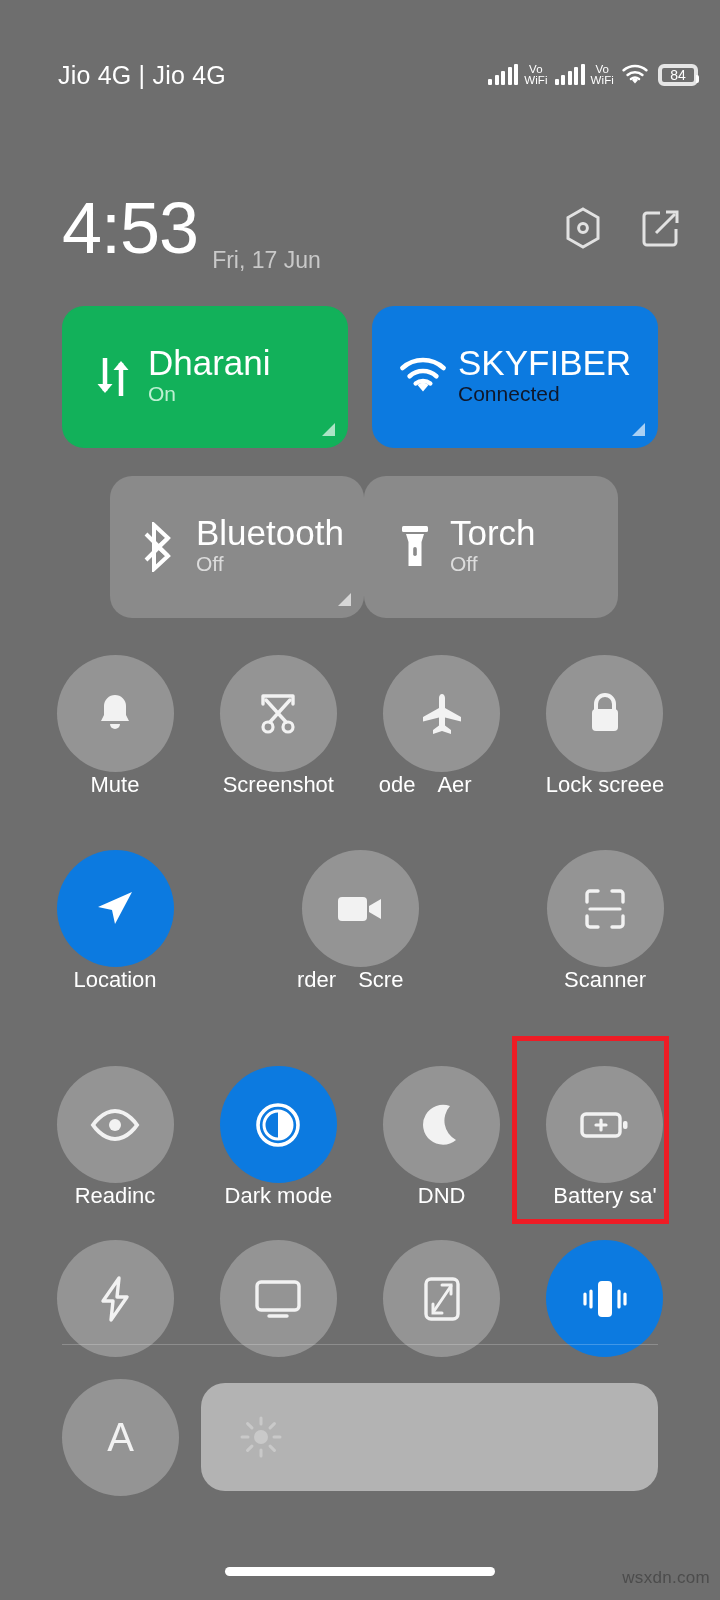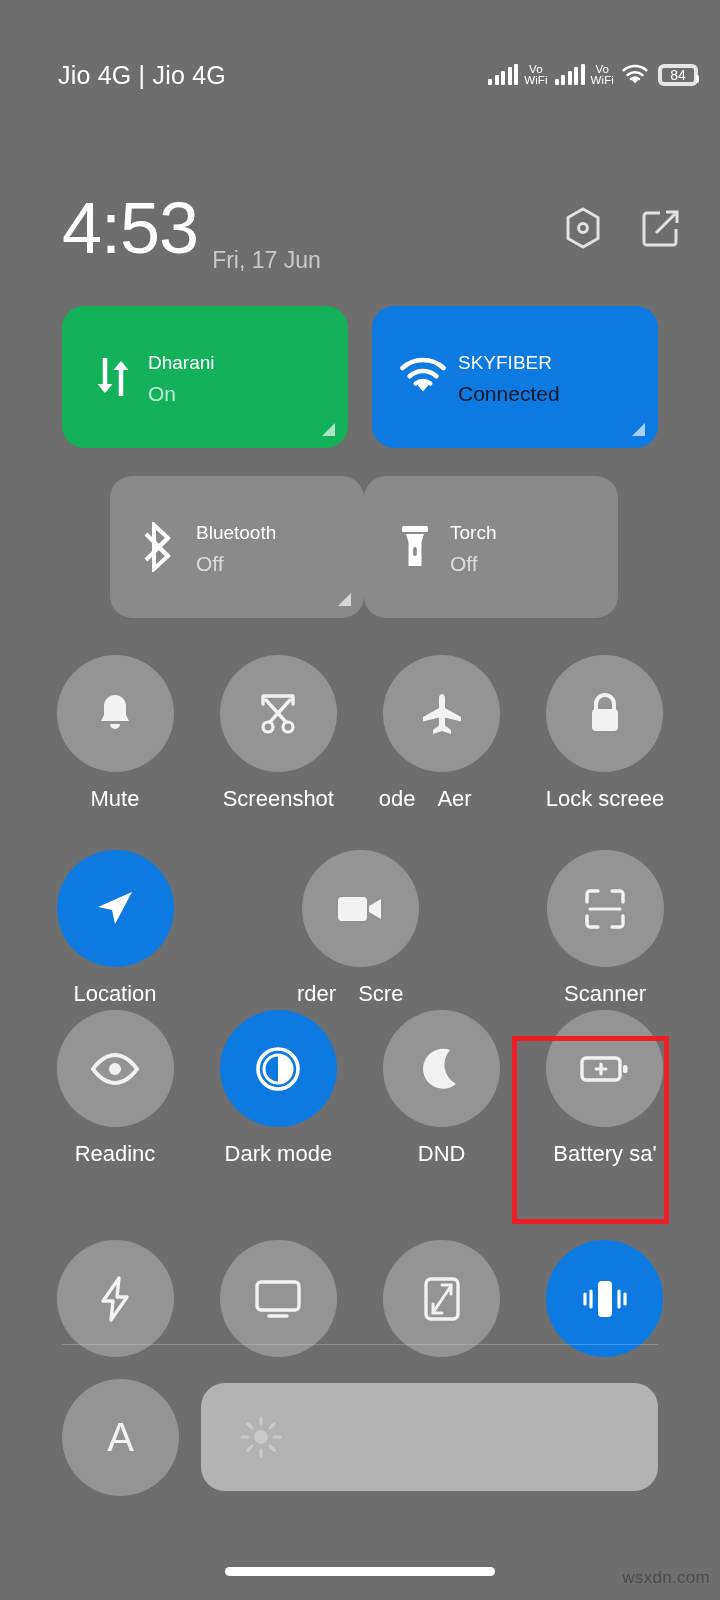--- a/index.html
+++ b/index.html
@@ -58,21 +58,21 @@
   }
   .big-tile {
     position:relative; width:286px; height:142px; border-radius:22px;
     display:flex; align-items:center; padding-left:24px;
     background:#8a8a8a;
   }
   .big-tile.green { background:#12b15a; }
   .big-tile.blue  { background:#0c7ae0; }
   .bt-icon { width:54px; display:flex; align-items:center; justify-content:center; }
   .bt-text { margin-left:8px; }
-  .bt-title { font-size:19px; font-weight:400; line-height:32px; color:#fff; }
+  .bt-title { font-size:35px; font-weight:400; line-height:32px; color:#fff; }
   .bt-sub { font-size:21px; line-height:26px; margin-top:2px; }
   .big-tile.green .bt-sub { color:#bdf0d2; }
   .big-tile.blue  .bt-sub { color:#0f172a; }
   .big-tile.gray  .bt-sub { color:#dcdcdc; }
   .corner {
     position:absolute; right:13px; bottom:12px;
     width:0; height:0; border-left:13px solid transparent;
     border-bottom:13px solid rgba(255,255,255,.65);
   }
 
@@ -81,32 +81,32 @@
     width:508px; display:flex; margin-left:48px;
   }
 
   
   .tog-row {
     position:absolute; left:52px; width:616px;
     display:flex; justify-content:space-between;
   }
   #tog-row-1 { top:655px; }
   #tog-row-2 { top:850px; }
-  #tog-row-3 { top:1010px; }
+  #tog-row-3 { top:1066px; }
   #tog-row-4 { top:1240px; }
 
   .tog { width:126px; display:flex; flex-direction:column; align-items:center; }
   .tog-circle {
     width:117px; height:117px; border-radius:50%;
     background:#949494;
     display:flex; align-items:center; justify-content:center;
   }
   .tog-circle.on { background:#0c7ae0; }
   .tog-label {
-    margin-top:14px; font-size:22px; color:#fff;
+    margin-top:0; font-size:22px; color:#fff;
     white-space:nowrap; overflow:hidden; text-overflow:clip;
     width:126px; text-align:center;
   }
   .tog-label.marquee { text-align:left; }
   .tog-label.marquee span.a { display:inline-block; }
   .tog-label.marquee span.b { display:inline-block; margin-left:22px; }
 
   
   #highlight-box {
     position:absolute; left:512px; top:1036px;

